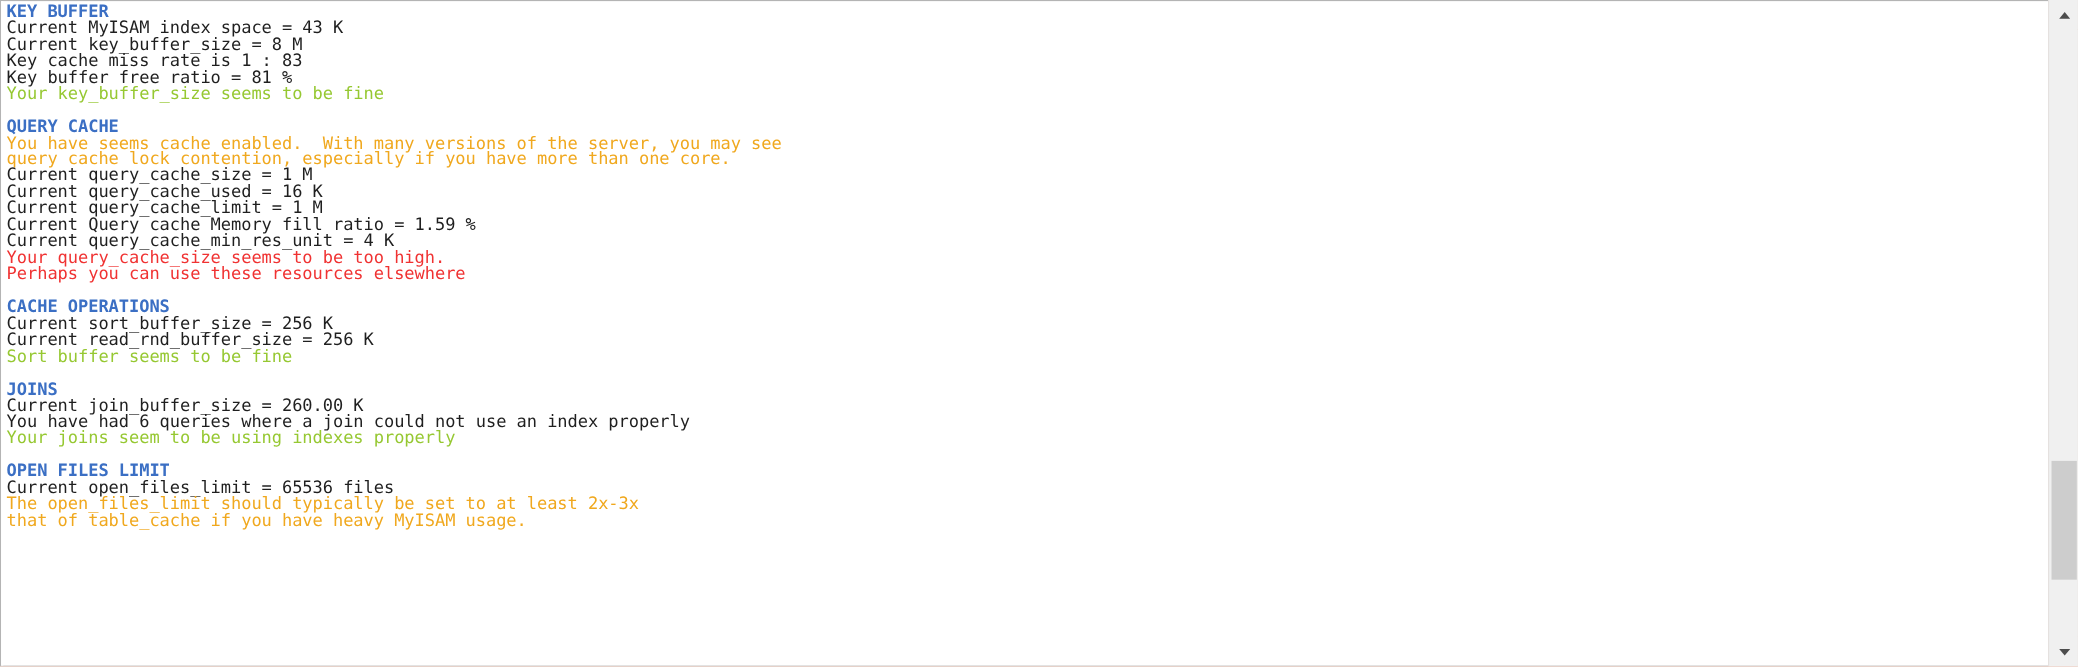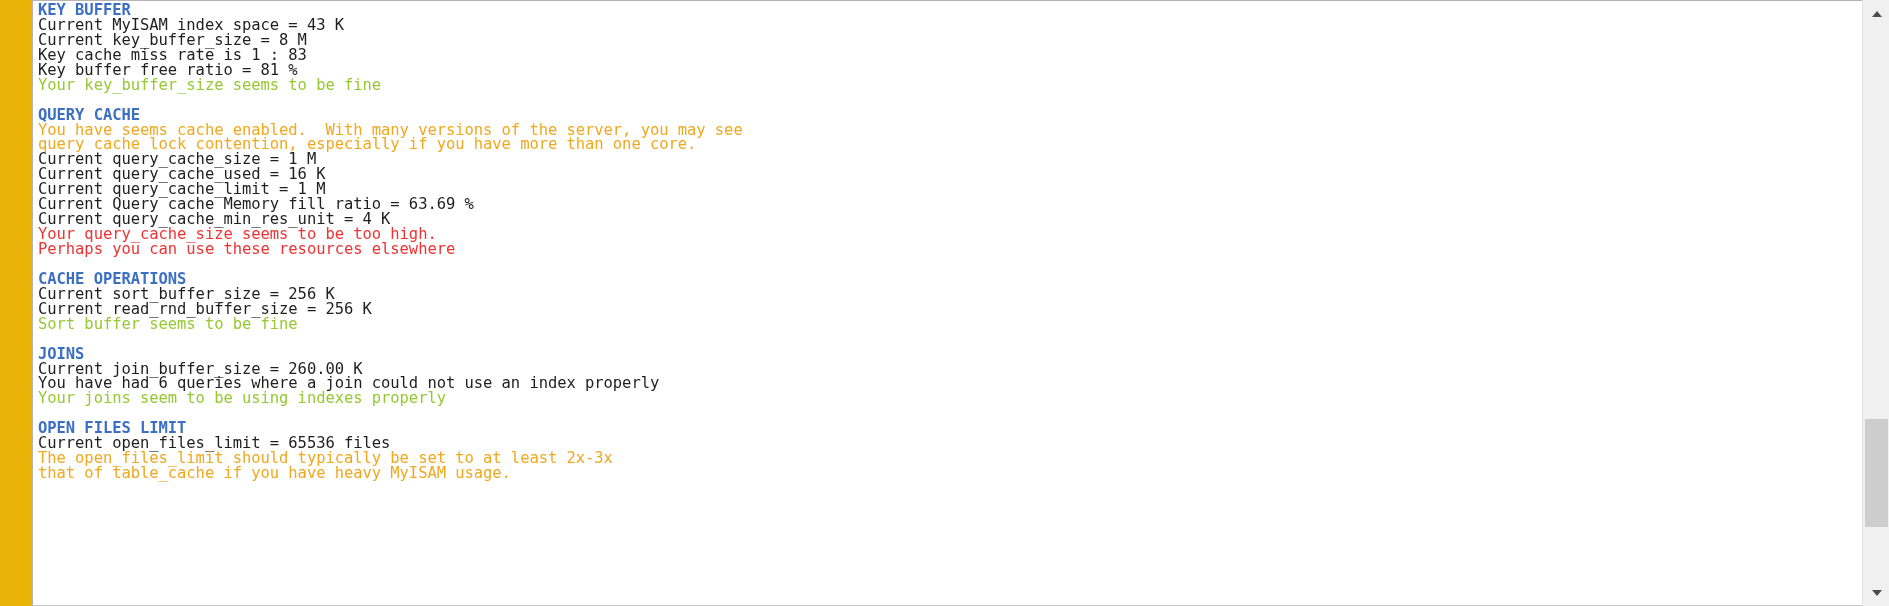--- a/index.html
+++ b/index.html
@@ -11,24 +11,23 @@
     width: 1889px;
     height: 606px;
     overflow: hidden;
     font-family: "DejaVu Sans Mono", "Liberation Mono", monospace;
   }
   .viewport {
     position: relative;
     width: 1889px;
     height: 606px;
     box-sizing: border-box;
-    background: #eab308;
+    background: #c2410c;
     display: flex;
     flex-direction: row;
-    padding-left: 32px;
   }
   .content-pane {
     position: relative;
     flex: 1 1 auto;
     height: 606px;
     box-sizing: border-box;
     border-top: 1px solid #b4b4b4;
     border-left: 1px solid #b4b4b4;
     border-bottom: 1px solid #c8c8c8;
     background: #ffffff;
@@ -138,21 +137,21 @@
         <span class="term-line c-info">Key cache miss rate is 1 : 83</span>
         <span class="term-line c-info">Key buffer free ratio = 81 %</span>
         <span class="term-line c-good">Your key_buffer_size seems to be fine</span>
         <span class="term-line blank"></span>
         <span class="term-line c-heading">QUERY CACHE</span>
         <span class="term-line c-warn">You have seems cache enabled.  With many versions of the server, you may see</span>
         <span class="term-line c-warn">query cache lock contention, especially if you have more than one core.</span>
         <span class="term-line c-info">Current query_cache_size = 1 M</span>
         <span class="term-line c-info">Current query_cache_used = 16 K</span>
         <span class="term-line c-info">Current query_cache_limit = 1 M</span>
-        <span class="term-line c-info">Current Query cache Memory fill ratio = 63.69 %</span>
+        <span class="term-line c-info">Current Query cache Memory fill ratio = 1.59 %</span>
         <span class="term-line c-info">Current query_cache_min_res_unit = 4 K</span>
         <span class="term-line c-bad">Your query_cache_size seems to be too high.</span>
         <span class="term-line c-bad">Perhaps you can use these resources elsewhere</span>
         <span class="term-line blank"></span>
         <span class="term-line c-heading">CACHE OPERATIONS</span>
         <span class="term-line c-info">Current sort_buffer_size = 256 K</span>
         <span class="term-line c-info">Current read_rnd_buffer_size = 256 K</span>
         <span class="term-line c-good">Sort buffer seems to be fine</span>
         <span class="term-line blank"></span>
         <span class="term-line c-heading">JOINS</span>

